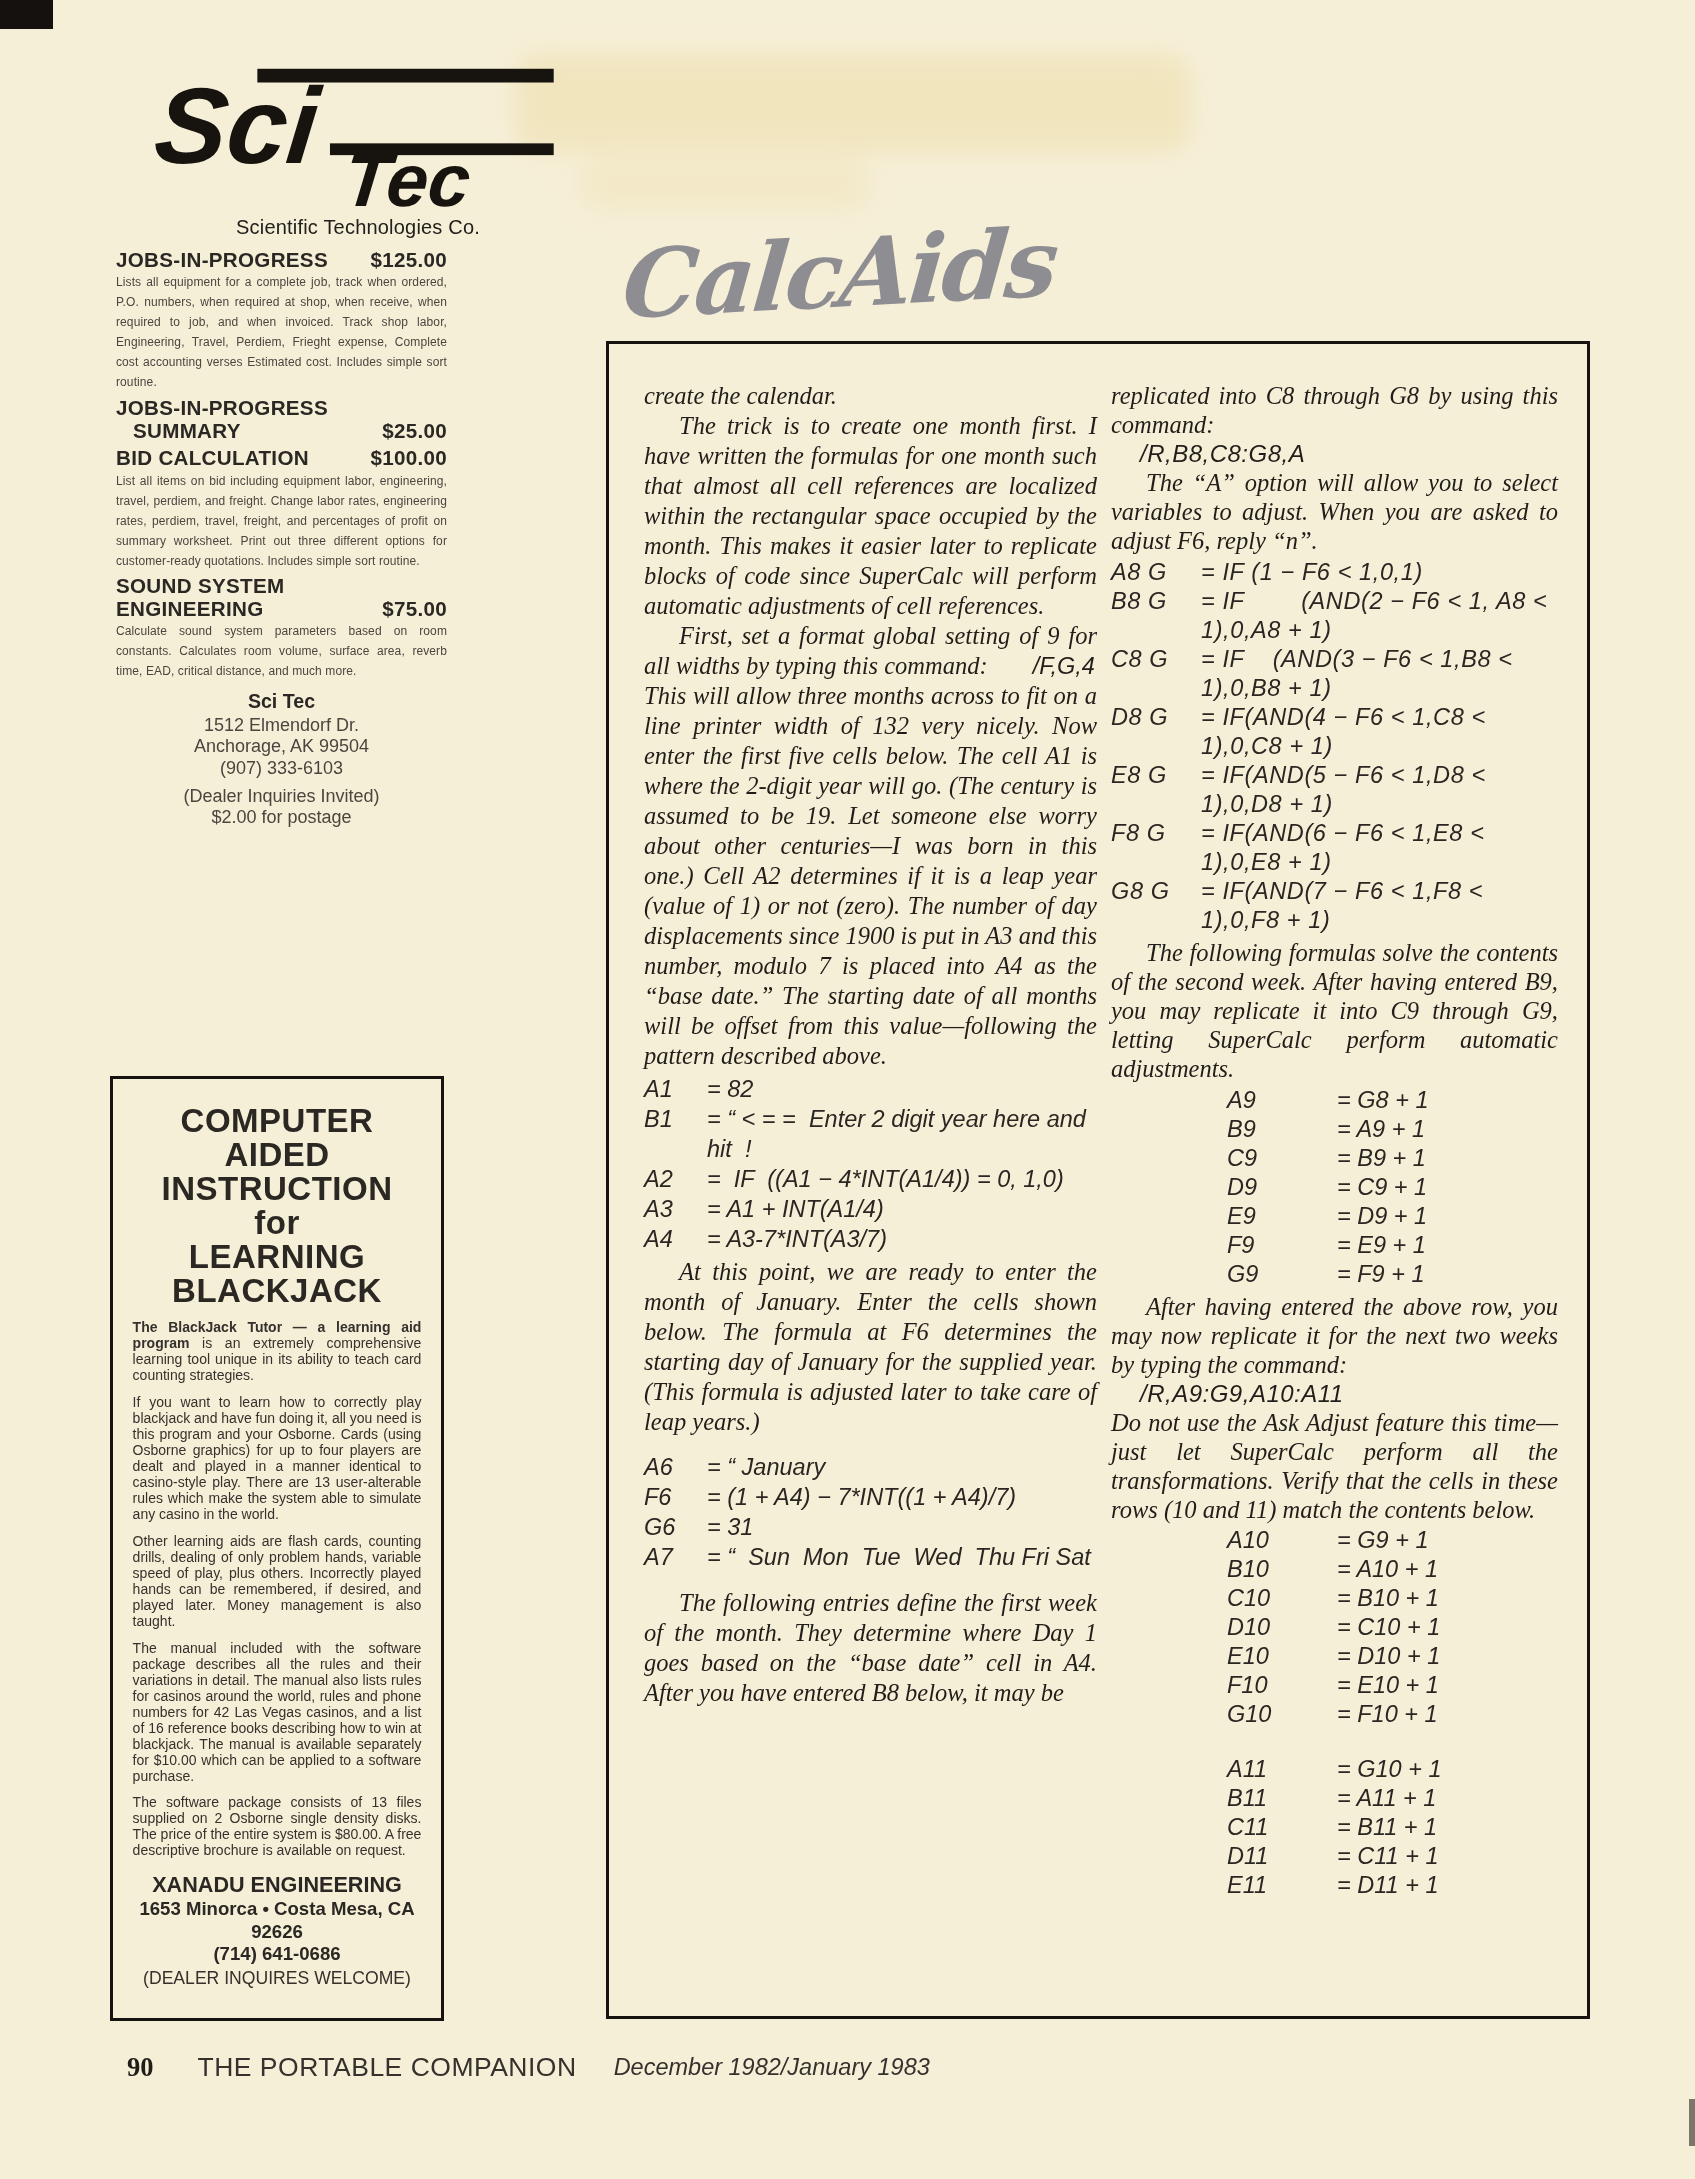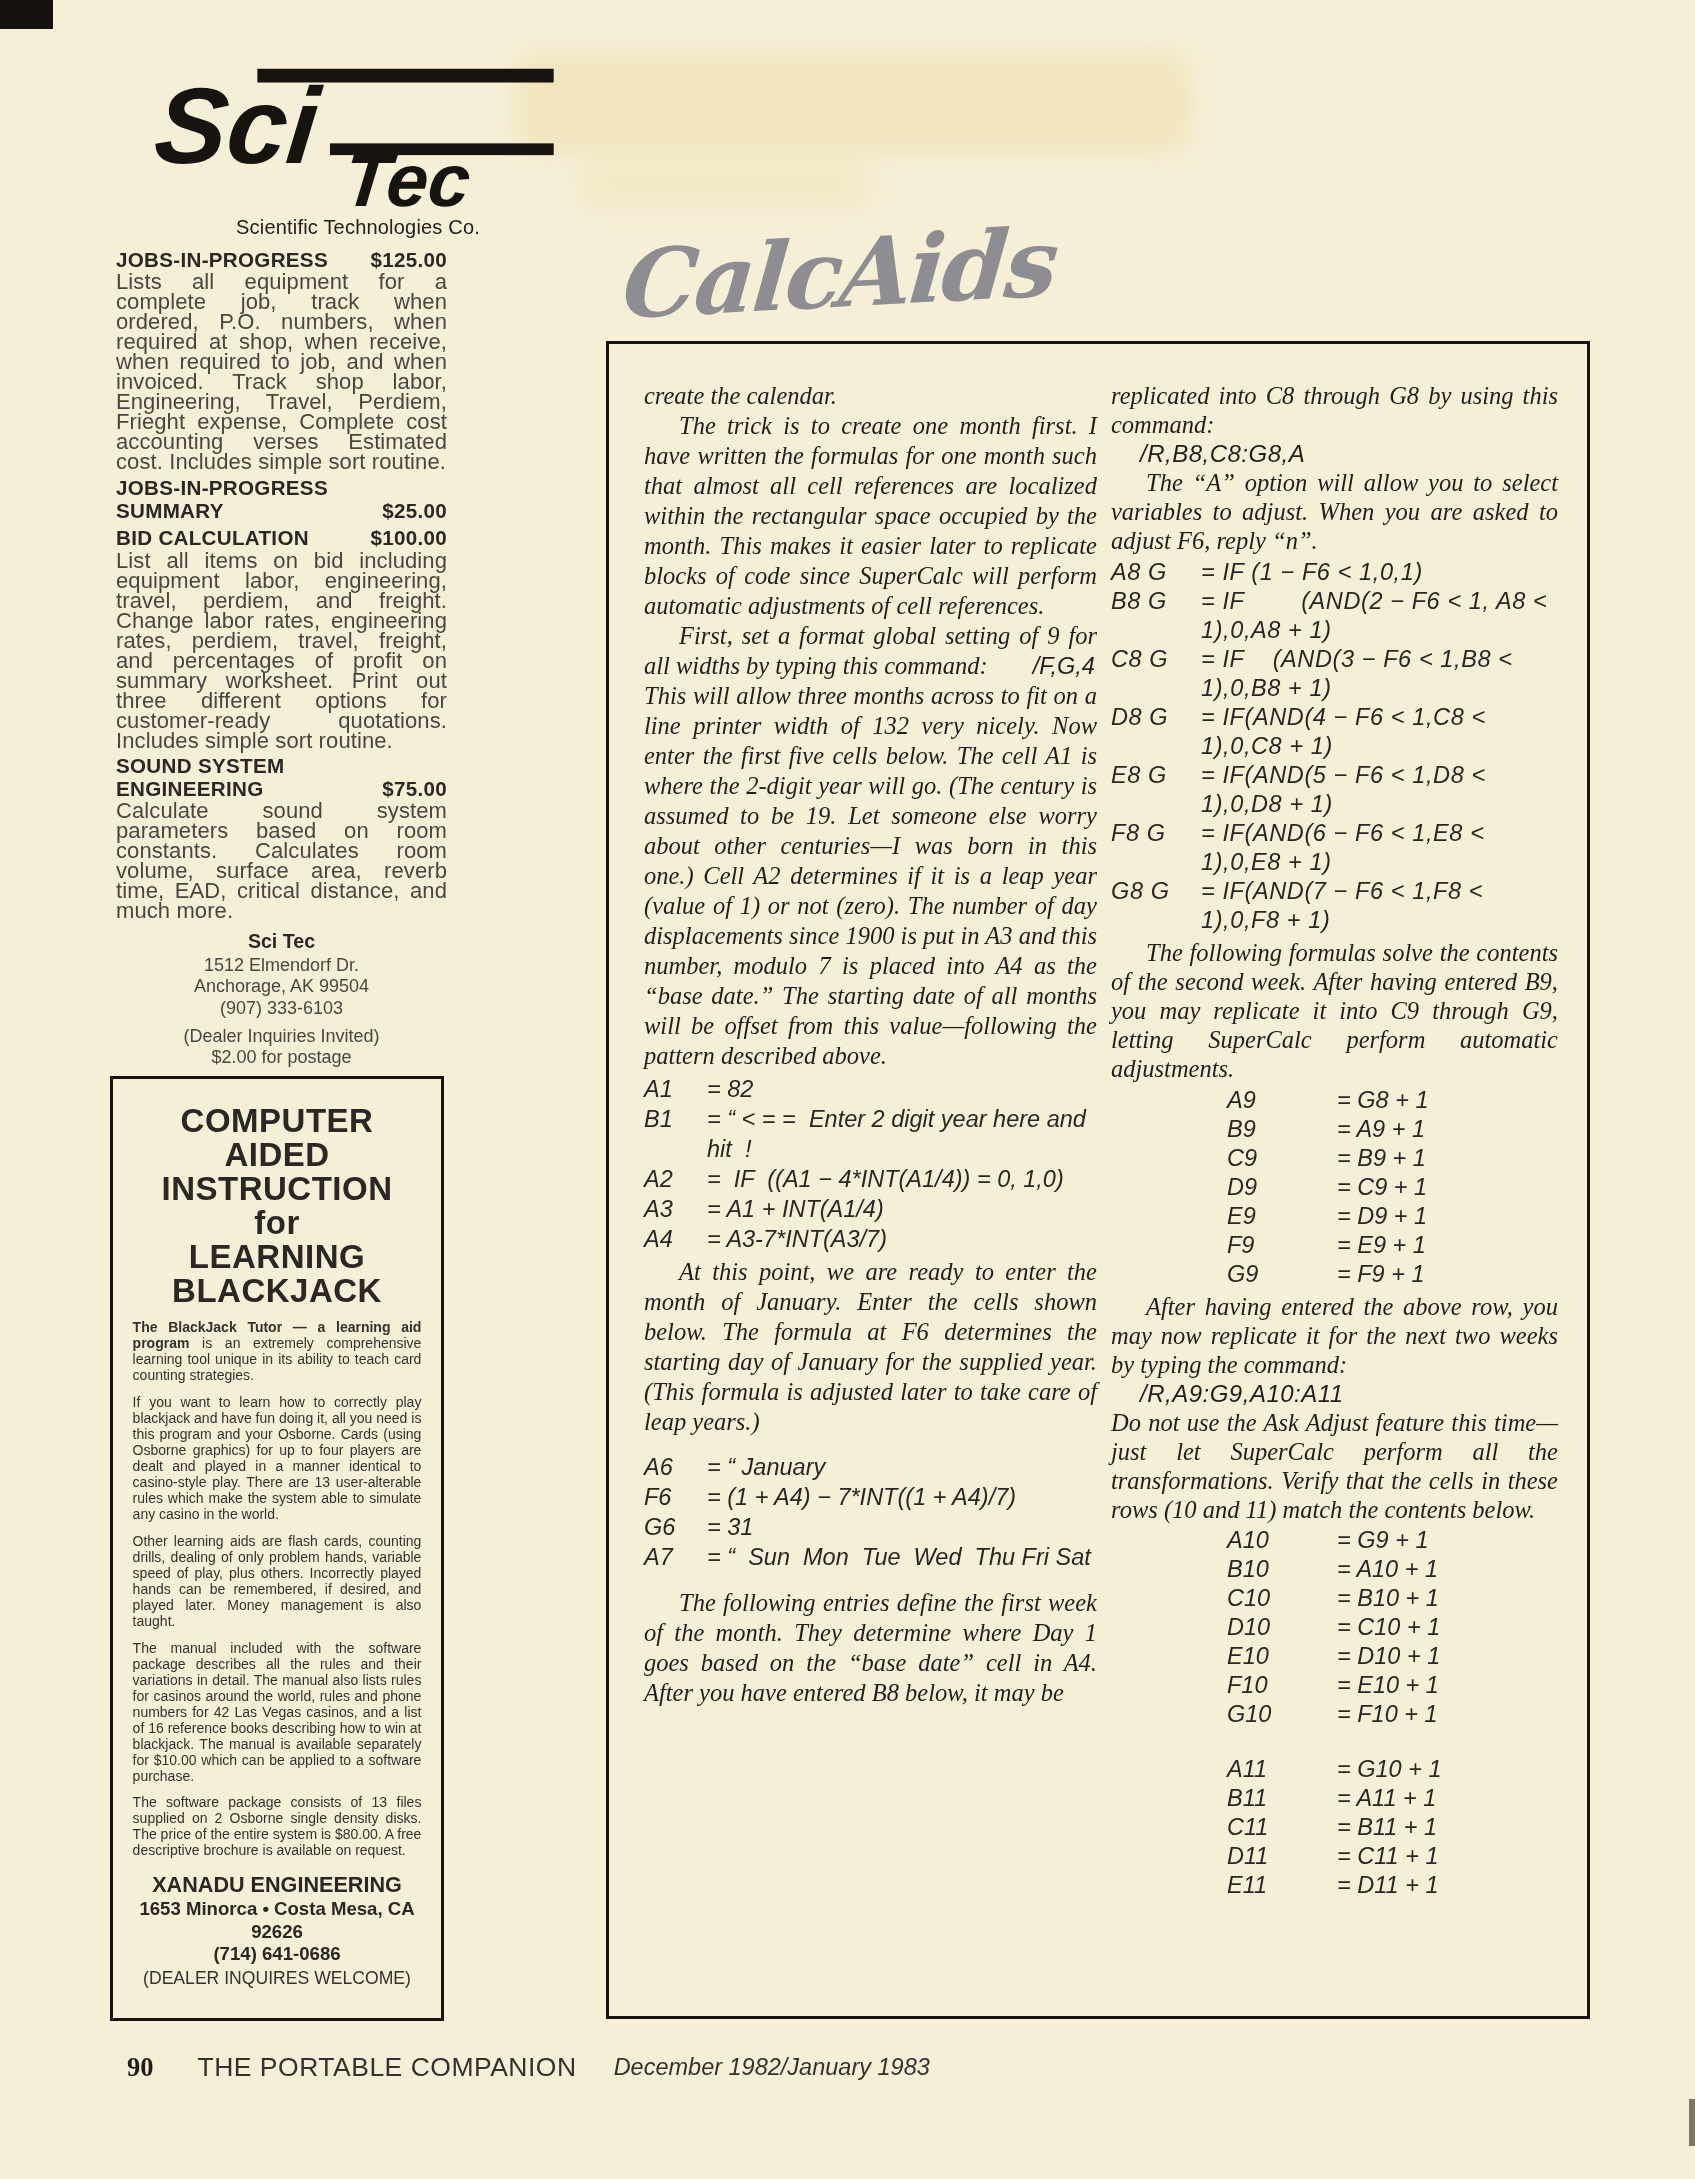--- a/index.html
+++ b/index.html
@@ -14,21 +14,21 @@
   .edge-mark{position:absolute;right:0;top:2099px;width:6.9px;height:47px;background:#3a342c;opacity:.65;}
   .ghost{position:absolute;background:#e8d694;border-radius:23.5px;filter:blur(11.8px);}
   .ghost1{left:515px;top:54px;width:676px;height:98px;opacity:.38;}
   .ghost2{left:578px;top:157px;width:294px;height:54px;opacity:.22;}
 
   
   .scitec{position:absolute;left:116px;top:57px;width:331px;}
   .logo{width:423px;height:157px;margin-left:27.4px;display:block;overflow:visible;}
   .company{font-weight:normal;font-size:20px;letter-spacing:0.2px;margin:2px 0 9.8px 120px;white-space:nowrap;color:#22201c;}
   .phead{display:flex;justify-content:space-between;font-weight:800;font-size:20.6px;line-height:22.5px;letter-spacing:0.3px;color:#2b2824;margin-top:4.9px;}
-  .pdesc{margin:1px 0 0 0;font-size:22px;line-height:20px;color:#4a463f;text-align:justify;letter-spacing:0.1px;}
+  .pdesc{margin:1px 0 0 0;font-size:12px;line-height:20px;color:#4a463f;text-align:justify;letter-spacing:0.1px;}
   .contact{text-align:center;margin-top:9.8px;color:#4a463f;font-size:18px;line-height:21.6px;}
   .contact .cname{font-weight:800;font-size:19.6px;color:#2b2824;margin-bottom:2px;}
   .contact .cnote{margin-top:5.9px;}
 
   
   .bj{position:absolute;left:110px;top:1076px;width:334px;height:945px;border:3.9px solid #171310;
       box-sizing:border-box;padding:19.6px 19.6px 15.7px 19.6px;overflow:hidden;background:transparent;}
   .bj-title{font-weight:800;font-size:33px;line-height:34px;text-align:center;color:#2b2723;letter-spacing:0.5px;margin-top:5.9px;}
   .bj-p{font-size:14px;line-height:16px;text-align:justify;color:#35312c;margin:10.8px 0 0 0;}
   .bj-p strong{font-weight:800;}
@@ -95,21 +95,21 @@
       <span>$125.00</span>
     </div>
     <p class="pdesc">Lists all equipment for a complete job, track when ordered, P.O. numbers, when required at shop, when receive, when required to job, and when invoiced. Track shop labor, Engineering, Travel, Perdiem, Frieght expense, Complete cost accounting verses Estimated cost. Includes simple sort routine.</p>
   </div>
 
   <div>
     <div class="phead">
       <span>JOBS-IN-PROGRESS</span>
       <span></span>
     </div>
-    <div class="phead" style="margin-top:0;">
+    <div class="phead" style="margin-top:0;margin-left:17px;">
       <span>SUMMARY</span>
       <span>$25.00</span>
     </div>
   </div>
 
   <div>
     <div class="phead">
       <span>BID CALCULATION</span>
       <span>$100.00</span>
     </div>

